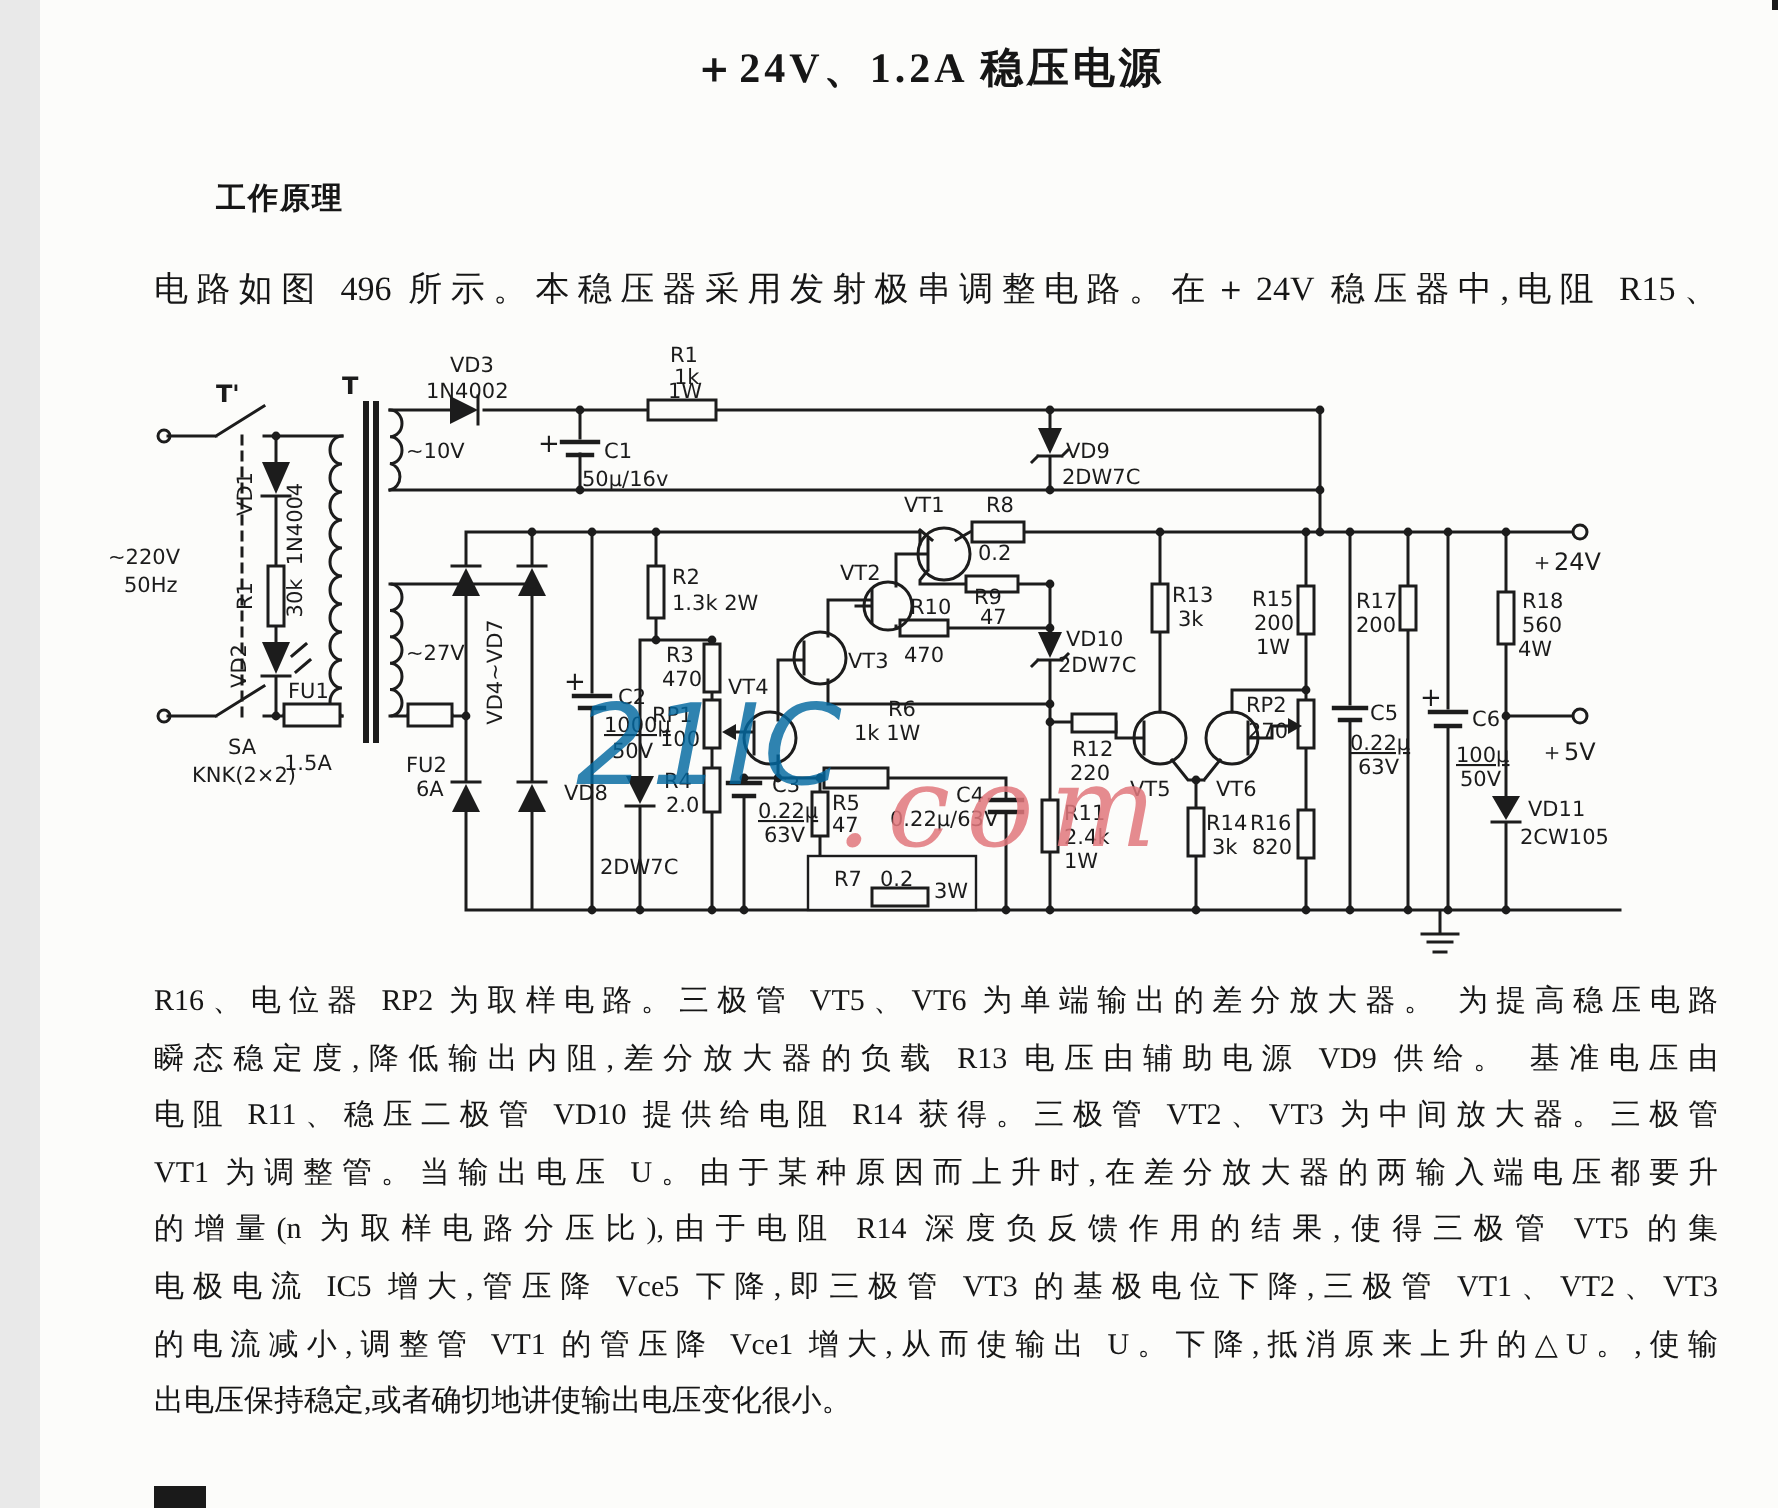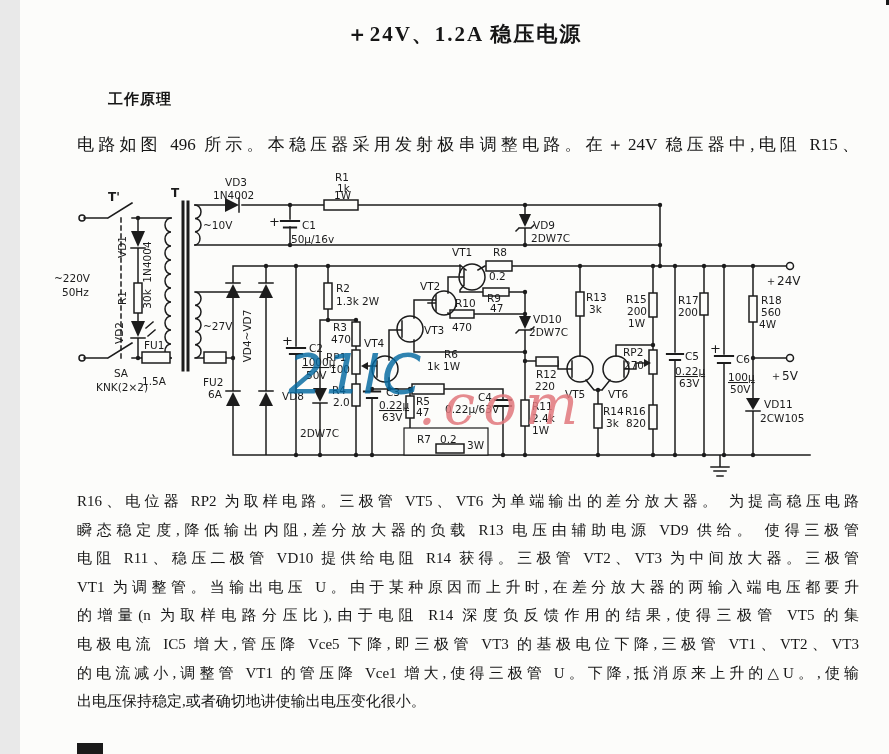--- a/index.html
+++ b/index.html
@@ -285,25 +285,25 @@
       </g>
   </svg>
 
   <div class="watermark">
     <span class="wm-big">21IC</span>
     <span class="wm-script">.com</span>
   </div>
 
   <div class="bodytext" id="body-paragraph">
       <div class="jline">R16、电位器 RP2 为取样电路。三极管 VT5、VT6 为单端输出的差分放大器。 为提高稳压电路</div>
-      <div class="jline">瞬态稳定度,降低输出内阻,差分放大器的负载 R13 电压由辅助电源 VD9 供给。 使得三极管</div>
+      <div class="jline">瞬态稳定度,降低输出内阻,差分放大器的负载 R13 电压由辅助电源 VD9 供给。 基准电压由</div>
       <div class="jline">电阻 R11、稳压二极管 VD10 提供给电阻 R14 获得。三极管 VT2、VT3 为中间放大器。三极管</div>
       <div class="jline">VT1 为调整管。当输出电压 U。由于某种原因而上升时,在差分放大器的两输入端电压都要升</div>
       <div class="jline">的增量(n 为取样电路分压比),由于电阻 R14 深度负反馈作用的结果,使得三极管 VT5 的集</div>
       <div class="jline">电极电流 IC5 增大,管压降 Vce5 下降,即三极管 VT3 的基极电位下降,三极管 VT1、VT2、VT3</div>
-      <div class="jline">的电流减小,调整管 VT1 的管压降 Vce1 增大,使得三极管 U。下降,抵消原来上升的△U。,使输</div>
+      <div class="jline">的电流减小,调整管 VT1 的管压降 Vce1 增大,从而使输出 U。下降,抵消原来上升的△U。,使输</div>
       <div class="jline last">出电压保持稳定,或者确切地讲使输出电压变化很小。</div>
     </div>
 
   <div class="edge-line"></div>
   <div class="artifact" style="left:866px;top:0;width:23px;height:5px;"></div>
   <div class="artifact" style="left:57px;top:743px;width:26px;height:11px;"></div>
 </div>
 
 </body></html>

